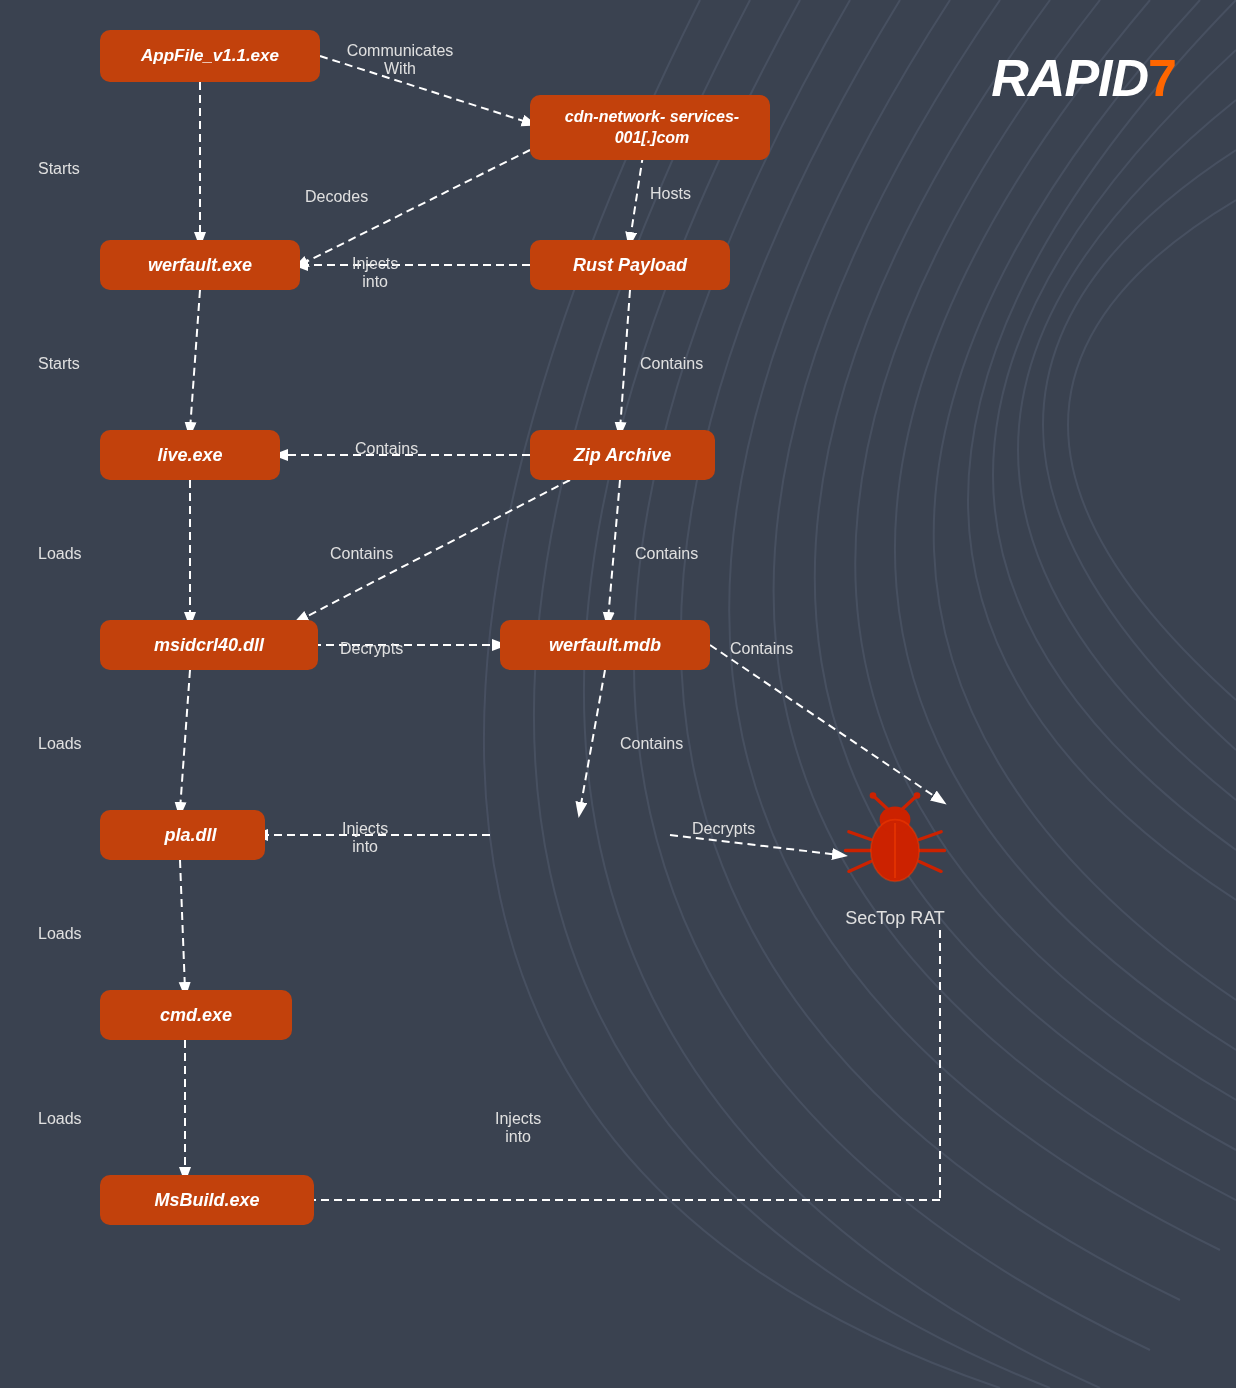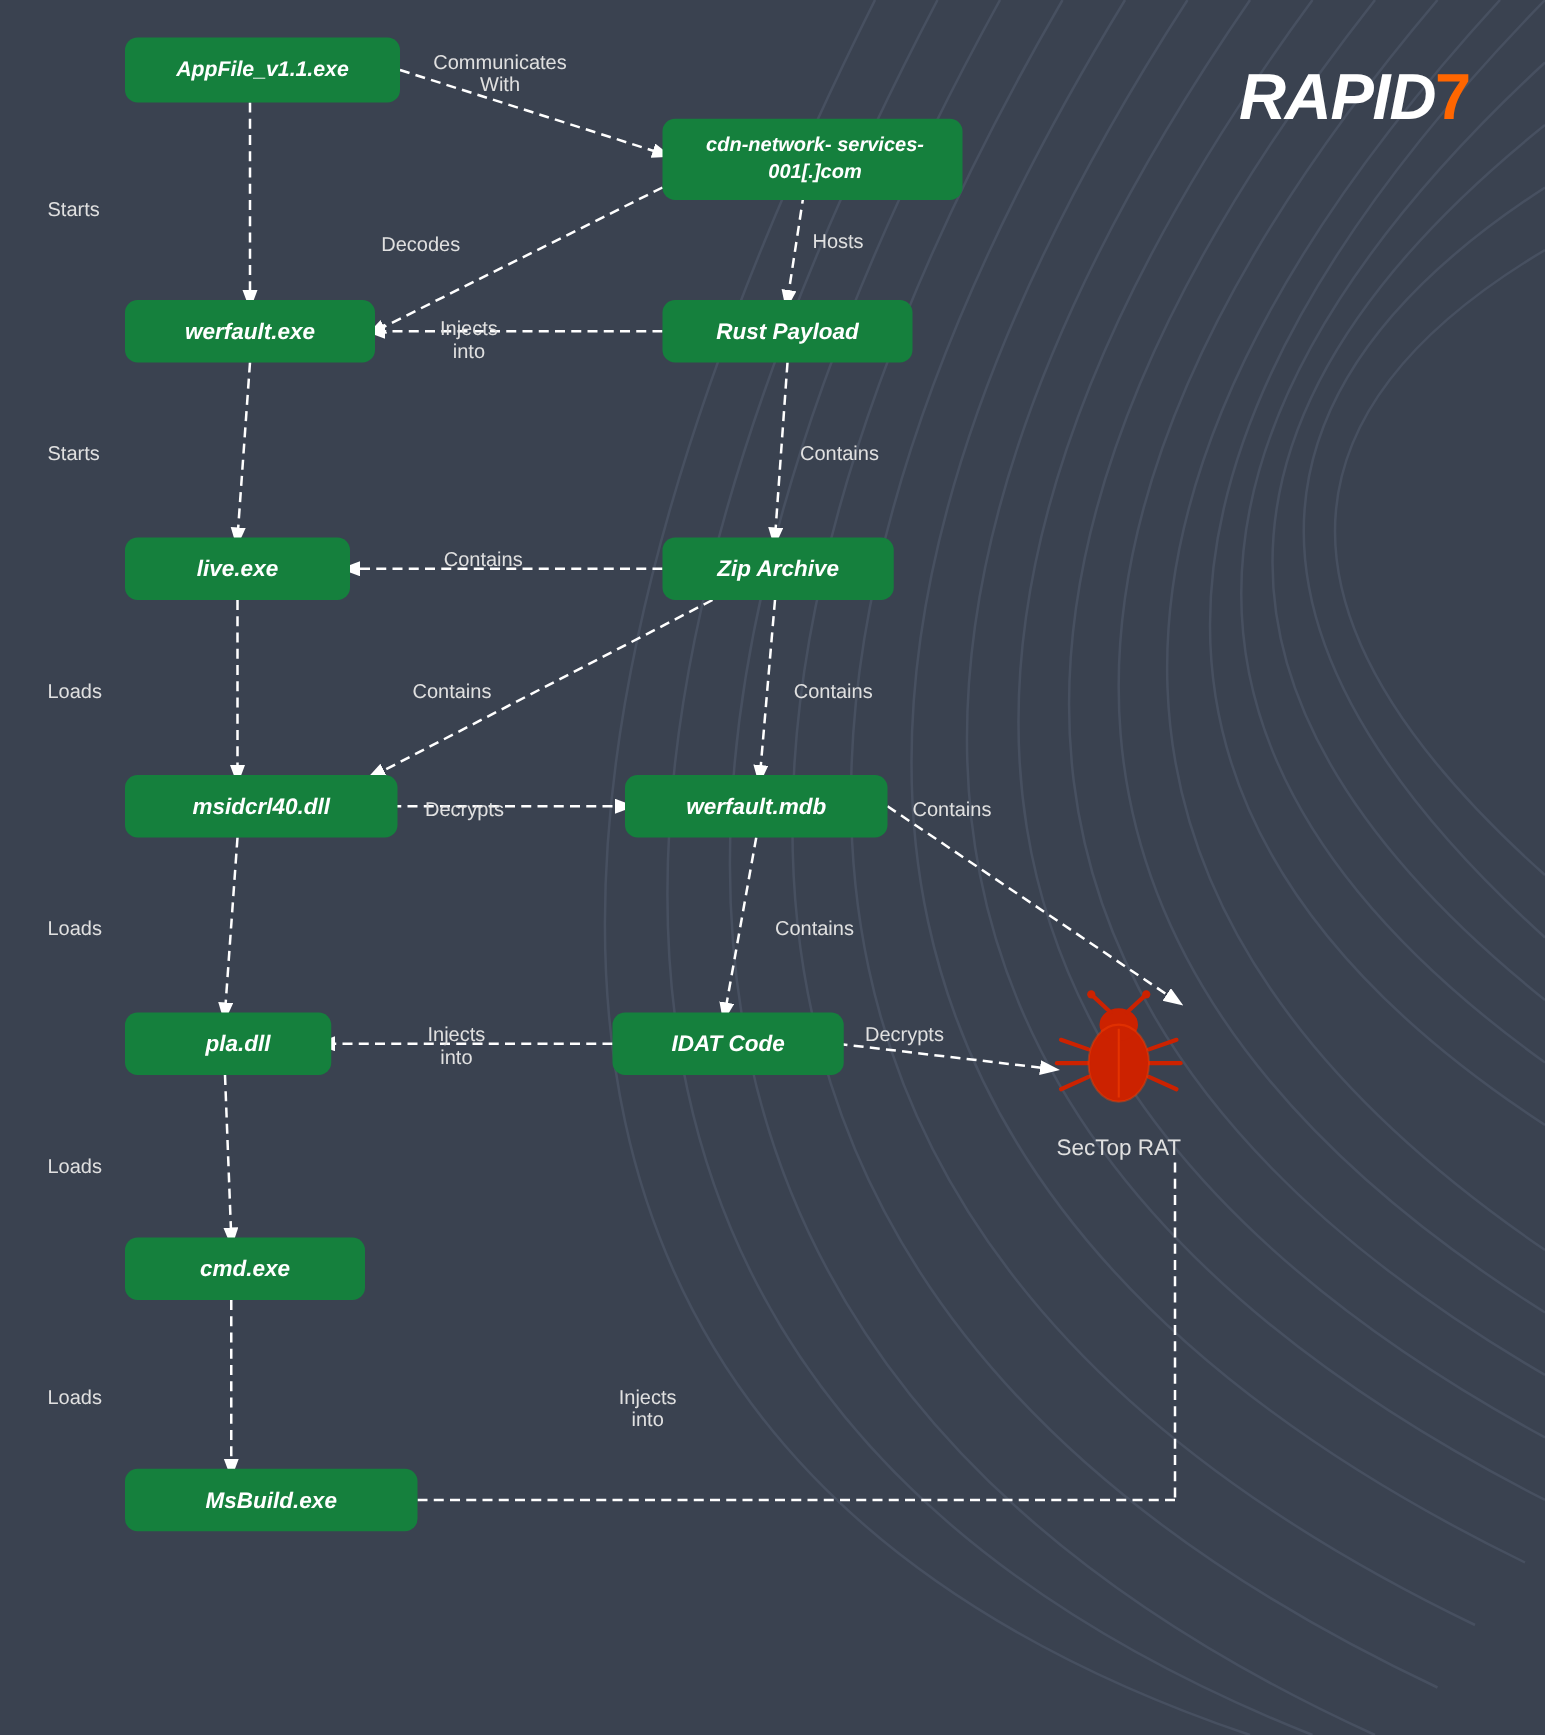--- a/index.html
+++ b/index.html
@@ -44,21 +44,21 @@
       margin-top: 20px;
     }
     .logo span.r7 {
       color: #FF6600;
       font-style: normal;
     }
 
     
     .node {
       position: absolute;
-      background: #15803d;
+      background: #c2410c;
       border-radius: 10px;
       color: white;
       font-weight: bold;
       font-style: italic;
       font-size: 18px;
       display: flex;
       align-items: center;
       justify-content: center;
       text-align: center;
       padding: 8px 16px;
@@ -203,29 +203,26 @@
   </div>
 
   <div class="node" style="left:500px; top:620px; width:210px; height:50px;">
     <span>werfault.mdb</span>
   </div>
 
   <div class="node" style="left:100px; top:810px; width:165px; height:50px;padding-left:32px;">
     <span>pla.dll</span>
   </div>
 
-  <div class="node" style="left:490px; top:810px; width:185px; height:50px;">
-    <span>IDAT Code</span>
-  </div>
 
   <div class="node" style="left:100px; top:990px; width:192px; height:50px;">
     <span>cmd.exe</span>
   </div>
 
-  <div class="node" style="left:100px; top:1175px; width:234px; height:50px;">
+  <div class="node" style="left:100px; top:1175px; width:214px; height:50px;">
     <span>MsBuild.exe</span>
   </div>
 
   <div class="label" style="left:330px; top:42px; width:140px;">
     <span>Communicates
 With</span>
   </div>
 
   <div class="label" style="left:38px; top:160px;">
     <span>Starts</span>

